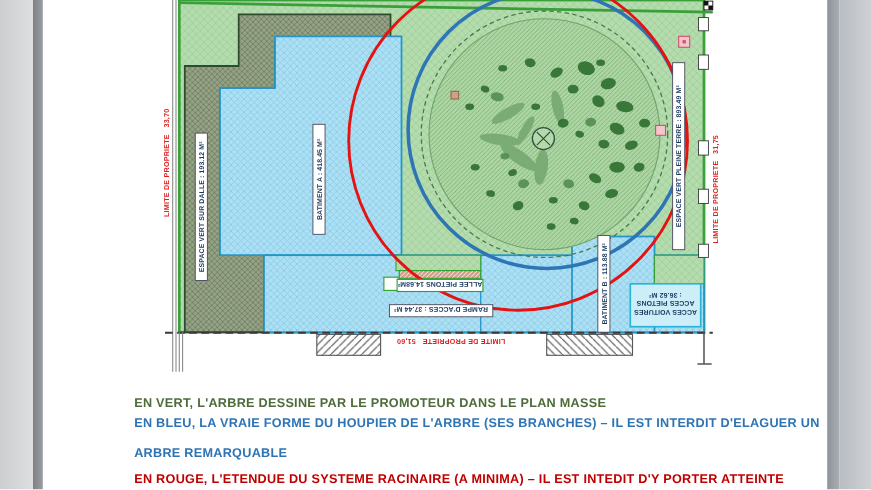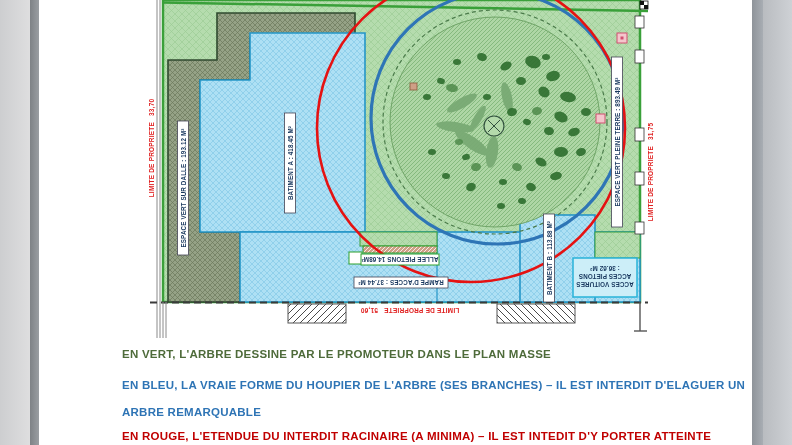--- a/index.html
+++ b/index.html
@@ -6,21 +6,21 @@
   body{width:792px;height:445px;position:relative;overflow:hidden;background:#ffffff;
        font-family:"Liberation Sans",sans-serif;}
   .abs{position:absolute;}
   .bg-left{left:0;top:0;width:30px;height:445px;background:linear-gradient(90deg,#cdced0,#dededf);}
   .edge-left{left:30px;top:0;width:9px;height:445px;background:linear-gradient(90deg,#7e8286,#9a9ea2);}
   .page{left:39px;top:0;width:713px;height:445px;background:#ffffff;}
   .edge-right{left:752px;top:0;width:11px;height:445px;background:linear-gradient(90deg,#8f949a,#a8adb3);}
   .bg-right{left:763px;top:0;width:29px;height:445px;background:linear-gradient(90deg,#b9bcc0,#ced1d5);}
   .plan-svg{left:0;top:0;}
   .ann{position:absolute;left:122px;font-weight:bold;font-size:11.5px;letter-spacing:.25px;white-space:nowrap;}
-  .ann-green{top:348px;color:#4e6b3a;}
+  .ann-green{top:361px;color:#4e6b3a;}
   .ann-blue1{top:379px;color:#2e74b5;text-align:right;}
   .ann-blue2{top:406px;color:#2e74b5;}
   .ann-red{top:430px;color:#c00000;}
   svg text{font-family:"Liberation Sans",sans-serif;}
   .lbl{font-size:6.3px;font-weight:bold;fill:#17365d;letter-spacing:.1px;}
   .lim{font-size:6.5px;font-weight:bold;fill:#e02020;letter-spacing:.2px;}
 </style>
 </head>
 <body>
 
@@ -208,13 +208,13 @@
   </g>
 
   <text transform="rotate(-90 151 148)" x="151" y="151" text-anchor="middle" class="lim">LIMITE DE PROPRIETE&nbsp;&nbsp;&nbsp;33,70</text>
   <text transform="rotate(-90 650 172)" x="650" y="175" text-anchor="middle" class="lim">LIMITE DE PROPRIETE&nbsp;&nbsp;&nbsp;31,75</text>
   <text transform="rotate(180 410 311)" x="410" y="314" text-anchor="middle" class="lim">LIMITE DE PROPRIETE&nbsp;&nbsp;&nbsp;51,60</text>
 </svg>
 
 <div class="ann ann-green">EN VERT, L'ARBRE DESSINE PAR LE PROMOTEUR DANS LE PLAN MASSE</div>
 <div class="ann ann-blue1">EN BLEU, LA VRAIE FORME DU HOUPIER DE L'ARBRE (SES BRANCHES) – IL EST INTERDIT D'ELAGUER UN</div>
 <div class="ann ann-blue2">ARBRE REMARQUABLE</div>
-<div class="ann ann-red">EN ROUGE, L'ETENDUE DU INTERDIT RACINAIRE (A MINIMA) – IL EST INTEDIT D'Y PORTER ATTEINTE</div>
+<div class="ann ann-red">EN ROUGE, L'ETENDUE DU SYSTEME RACINAIRE (A MINIMA) – IL EST INTEDIT D'Y PORTER ATTEINTE</div>
 
 </body></html>

